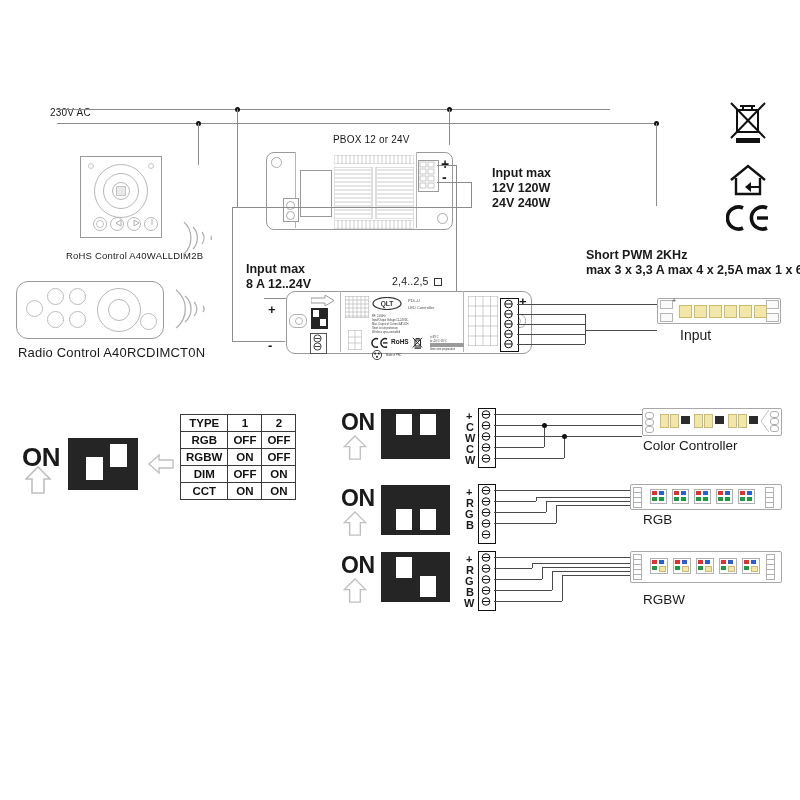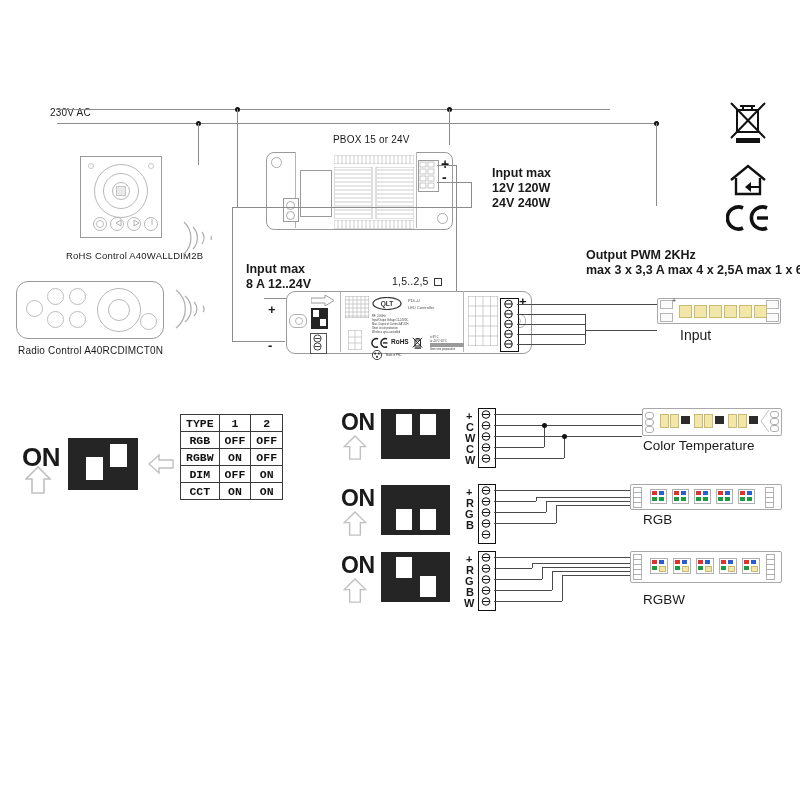--- a/index.html
+++ b/index.html
@@ -21,21 +21,21 @@
   
   .dip{position:absolute;background:#252525;}
   .dipsw{position:absolute;background:#fff;}
   .onword{position:absolute;font-size:26px;font-weight:bold;letter-spacing:-.5px;}
   .onword.sm{font-size:23px;}
   
   .arrup{position:absolute;}
   
   table.dt{position:absolute;border-collapse:collapse;background:#fff;}
   table.dt td{border:1px solid #3a3a3a;font-size:11.5px;font-weight:bold;
-      text-align:center;padding:1px 5px;height:14px;color:#111;font-family:Liberation Mono, monospace;}
+      text-align:center;padding:1px 5px;height:14px;color:#111;font-family:Liberation Sans, sans-serif;}
   
   .term{position:absolute;border:1.4px solid #111;background:#fff;}
   .tlet{position:absolute;font-size:11px;font-weight:bold;}
   
   .strip{position:absolute;border:1px solid #a8a8a8;background:#fff;border-radius:2px;}
   .led-w{position:absolute;background:#f2e6a8;border:1px solid #c9bb72;}
   .chip{position:absolute;background:#2b2b2b;}
   .pad{position:absolute;border:1px solid #b5b5b5;background:#fafafa;}
   .rgbcell{position:absolute;border:1px solid #b0b0b0;background:#fff;}
   .sq{position:absolute;}
@@ -96,32 +96,32 @@
 <div class="rbox" style="left:16px;top:281px;width:146px;height:56px;border-radius:12px;"></div>
 <div class="abs" style="left:97px;top:288px;width:42px;height:42px;border:1px solid #b8b8b8;border-radius:50%;"></div>
 <div class="abs" style="left:108px;top:299px;width:20px;height:20px;border:1px solid #b8b8b8;border-radius:50%;"></div>
 <div class="abs" style="left:26px;top:300px;width:15px;height:15px;border:1px solid #bcbcbc;border-radius:50%;"></div>
 <div class="abs" style="left:47px;top:288px;width:15px;height:15px;border:1px solid #bcbcbc;border-radius:50%;"></div>
 <div class="abs" style="left:69px;top:288px;width:15px;height:15px;border:1px solid #bcbcbc;border-radius:50%;"></div>
 <div class="abs" style="left:47px;top:311px;width:15px;height:15px;border:1px solid #bcbcbc;border-radius:50%;"></div>
 <div class="abs" style="left:69px;top:311px;width:15px;height:15px;border:1px solid #bcbcbc;border-radius:50%;"></div>
 <div class="abs" style="left:140px;top:313px;width:15px;height:15px;border:1px solid #bcbcbc;border-radius:50%;"></div>
 
-<div class="abs lbl" style="left:18px;top:345px;font-size:10px;">Radio Control  A40RCDIMCT0N</div>
+<div class="abs lbl" style="left:18px;top:345px;font-size:13px;">Radio Control  A40RCDIMCT0N</div>
 
 <svg class="abs" style="left:170px;top:285px;" width="50" height="48" viewBox="0 0 50 48">
   <g fill="none" stroke="#b0b0b0" stroke-width="1.3">
     <path d="M6 5 A24 24 0 0 1 6 43"></path>
     <path d="M15 11 A17 17 0 0 1 15 37"></path>
     <path d="M24 17 A10 10 0 0 1 24 31"></path>
     <path d="M33 21 A5 5 0 0 1 33 27"></path>
   </g>
 </svg>
 
-<div class="abs lbl" style="left:333px;top:134px;font-size:10px;">PBOX  15 or 24V</div>
+<div class="abs lbl" style="left:333px;top:134px;font-size:10px;">PBOX  12 or 24V</div>
 
 <div class="rbox" style="left:266px;top:152px;width:185px;height:76px;border-radius:8px;"></div>
 <div class="abs" style="left:271px;top:157px;width:9px;height:9px;border:1px solid #aaa;border-radius:50%;"></div>
 <div class="abs" style="left:437px;top:213px;width:9px;height:9px;border:1px solid #aaa;border-radius:50%;"></div>
 
 <div class="box" style="left:295px;top:152px;width:120px;height:76px;border-left:1px solid #b5b5b5;border-right:1px solid #b5b5b5;border-top:none;border-bottom:none;"></div>
 <div class="box" style="left:300px;top:170px;width:30px;height:45px;"></div>
 
 <svg class="abs" style="left:334px;top:167px;" width="80" height="52" viewBox="0 0 80 52">
   <g stroke="#b0b0b0" stroke-width="0.8">
@@ -260,24 +260,24 @@
 </svg>
 <svg class="abs" style="left:726px;top:204px;" width="46" height="28" viewBox="0 0 46 28">
   <path d="M17 4 A11 11 0 1 0 17 24" stroke="#111" stroke-width="3.6" fill="none"></path>
   <path d="M41 4 A11 11 0 1 0 41 24" stroke="#111" stroke-width="3.6" fill="none"></path>
   <line x1="31" y1="14" x2="42" y2="14" stroke="#111" stroke-width="3.4"></line>
 </svg>
 
 <div class="abs lbl-b" style="left:246px;top:262px;">Input max</div>
 <div class="abs lbl-b" style="left:246px;top:277px;">8 A  12..24V</div>
 
-<div class="abs lbl" style="left:392px;top:275px;font-size:10.5px;">1,5..2,5</div>
+<div class="abs lbl" style="left:392px;top:275px;font-size:10.5px;">2,4..2,5</div>
 <div class="abs" style="left:434px;top:278px;width:6px;height:6px;border:1px solid #333;"></div>
 
-<div class="abs lbl-b" style="left:586px;top:248px;">Output PWM 2KHz</div>
+<div class="abs lbl-b" style="left:586px;top:248px;">Short PWM 2KHz</div>
 <div class="abs lbl-b" style="left:586px;top:263px;">max 3 x 3,3 A   max 4 x 2,5A    max 1 x 6A</div>
 
 <div class="rbox" style="left:286px;top:291px;width:244px;height:61px;border-radius:9px;"></div>
 <div class="abs" style="left:289px;top:314px;width:16px;height:12px;border:1px solid #b0b0b0;border-radius:6px;"></div>
 <div class="abs" style="left:295px;top:317px;width:6px;height:6px;border:1px solid #b8b8b8;border-radius:50%;"></div>
 <div class="abs" style="left:506px;top:314px;width:18px;height:12px;border:1px solid #b0b0b0;border-radius:6px;"></div>
 <div class="abs" style="left:513px;top:317px;width:6px;height:6px;border:1px solid #b8b8b8;border-radius:50%;"></div>
 
 <div class="abs" style="left:340px;top:291px;width:1px;height:61px;background:#b5b5b5;"></div>
 <div class="abs" style="left:463px;top:291px;width:1px;height:61px;background:#b5b5b5;"></div>
@@ -509,21 +509,21 @@
 <div class="chip" style="left:715px;top:416px;width:9px;height:8px;"></div>
 <div class="led-w" style="left:728px;top:414px;width:7px;height:12px;"></div>
 <div class="led-w" style="left:738px;top:414px;width:7px;height:12px;"></div>
 <div class="chip" style="left:749px;top:416px;width:9px;height:8px;"></div>
 <svg class="abs" style="left:760px;top:409px;" width="10" height="24" viewBox="0 0 10 24">
   <path d="M9 1 L1 12 L9 23" fill="none" stroke="#c0c0c0" stroke-width="1"></path>
 </svg>
 <div class="abs" style="left:770px;top:411px;width:7px;height:5px;border:1px solid #b0b0b0;border-radius:3px;"></div>
 <div class="abs" style="left:770px;top:418px;width:7px;height:5px;border:1px solid #b0b0b0;border-radius:3px;"></div>
 <div class="abs" style="left:770px;top:425px;width:7px;height:5px;border:1px solid #b0b0b0;border-radius:3px;"></div>
-<div class="abs big" style="left:643px;top:438px;font-size:13.5px;">Color Temperature</div>
+<div class="abs big" style="left:643px;top:438px;font-size:13.5px;">Color Controller</div>
 
 <div class="onword sm" style="left:341px;top:485px;">ON</div>
 <svg class="arrup" style="left:343px;top:511px;" width="24" height="25" viewBox="0 0 26 28">
   <polygon points="13,1 25,13 19,13 19,27 7,27 7,13 1,13" fill="#fff" stroke="#c0c0c0" stroke-width="1.6"></polygon>
 </svg>
 <div class="dip" style="left:381px;top:485px;width:69px;height:50px;"></div>
 <div class="dipsw" style="left:396px;top:509px;width:16px;height:21px;"></div>
 <div class="dipsw" style="left:420px;top:509px;width:16px;height:21px;"></div>
 
 <div class="tlet" style="left:466px;top:486px;">+</div>

